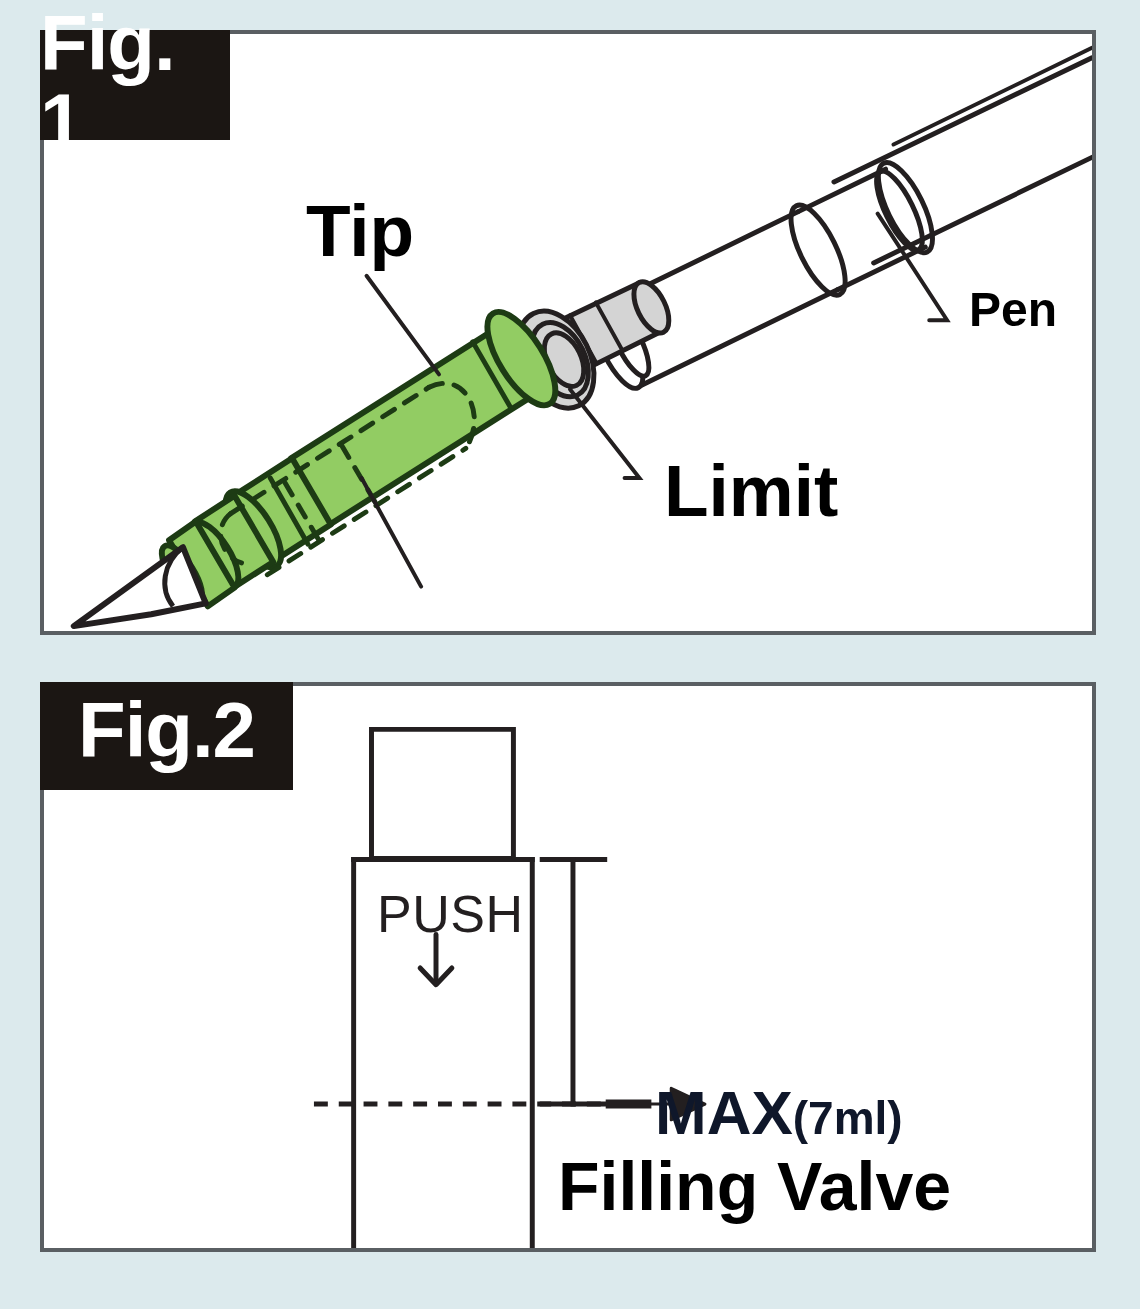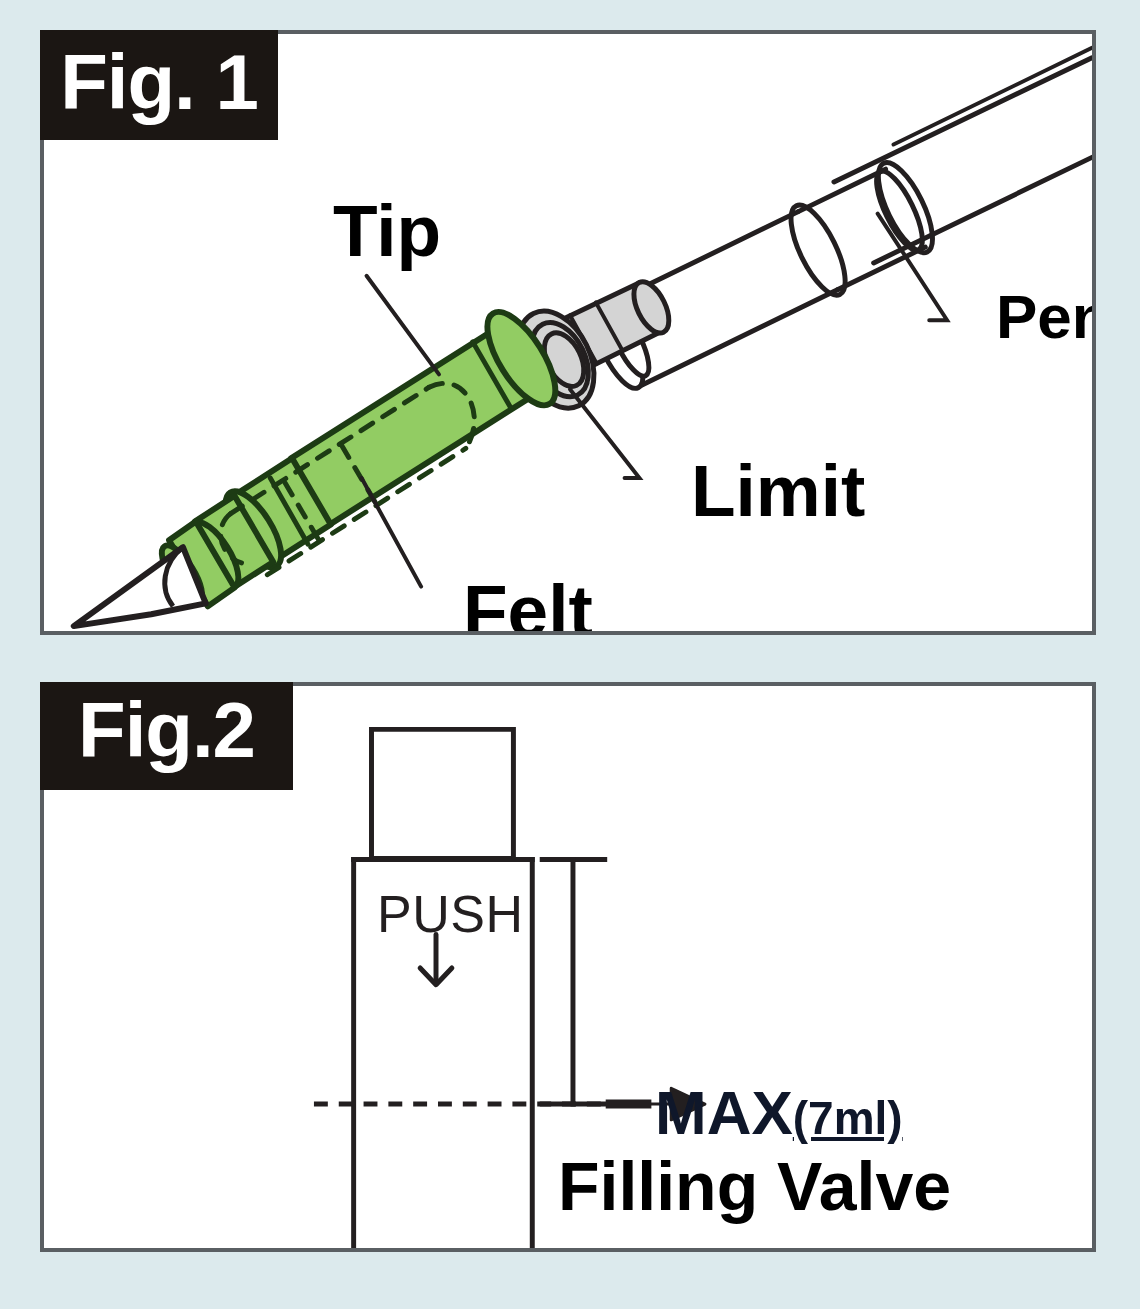--- a/index.html
+++ b/index.html
@@ -50,21 +50,21 @@
     line-height: 1;
     display: flex;
     align-items: center;
     justify-content: center;
     letter-spacing: -1px;
     z-index: 20;
   }
   #fig1-chip {
     left: 40px;
     top: 30px;
-    width: 238px;
+    width: 190px;
     height: 110px;
     font-size: 78px;
     padding-bottom: 6px;
     box-sizing: border-box;
   }
   #fig2-chip {
     left: 40px;
     top: 682px;
     width: 253px;
     height: 108px;
@@ -84,24 +84,23 @@
   }
 
   
   .callout {
     position: absolute;
     font-weight: bold;
     color: #000000;
     line-height: 1;
     white-space: nowrap;
     z-index: 10;
-    margin-left: 27px;
   }
   #label-tip   { left: 262px; top: 160px; font-size: 73px; }
-  #label-pen   { left: 925px; top: 252px; font-size: 62px; }
+  #label-pen   { left: 925px; top: 252px; font-size: 48px; }
   #label-valve { left: 620px; top: 420px; font-size: 73px; }
   #label-felt  { left: 392px; top: 540px; font-size: 73px; }
 
   
   #label-push {
     position: absolute;
     left: 377px;
     top: 884px;
     font-size: 52px;
     color: #231f20;
@@ -121,21 +120,21 @@
     left: 655px;
     top: 1082px;
     z-index: 10;
     display: flex;
     align-items: baseline;
     color: #0f172a;
     font-weight: bold;
     line-height: 1;
   }
   #label-max   { font-size: 62px; }
-  #label-7ml   { font-size: 46px; text-decoration: underline; }
+  #label-7ml   { font-size: 46px; }
   #label-filling-limit {
     position: absolute;
     left: 558px;
     top: 1152px;
     font-size: 68px;
     font-weight: bold;
     color: #000000;
     line-height: 1;
     white-space: nowrap;
     z-index: 10;
@@ -229,21 +228,20 @@
 
         <path d="M 892 290 L 910 290 L 840 182"></path>
 
         <path d="M 380 560 L 320 450"></path>
       </g>
     </svg>
 
     <div class="callout" id="label-tip">Tip</div>
     <div class="callout" id="label-pen">Pen</div>
     <div class="callout" id="label-valve">Limit</div>
-    <div class="callout" id="label-felt">Felt</div>
   </div>
 
   <div class="panel" id="panel-fig2">
     <svg class="panel-svg" viewBox="0 0 1056 570" preserveAspectRatio="none">
 
       <g stroke="#231f20" stroke-width="5" fill="#ffffff" stroke-linecap="square">
         <path d="M 330 44 L 473 44 L 473 175 L 330 175 Z"></path>
       </g>
 
       <g stroke="#231f20" stroke-width="5" fill="#ffffff" stroke-linecap="square">

